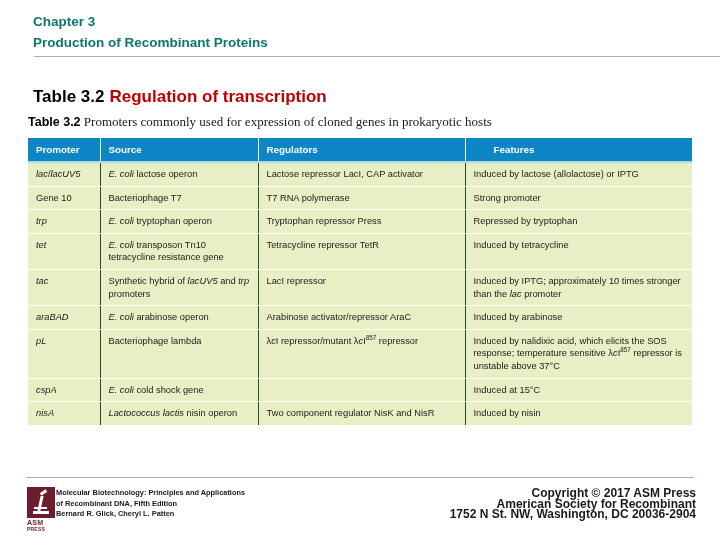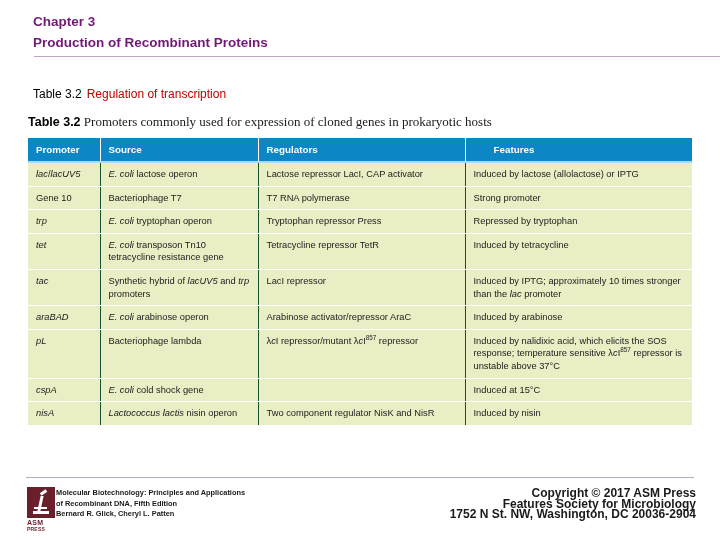--- a/index.html
+++ b/index.html
@@ -18,39 +18,39 @@
   
   .slide-header {
     position: absolute;
     left: 0; top: 0;
     width: 720px;
   }
   .chapter-line {
     font-family: "Liberation Sans", sans-serif;
     font-weight: bold;
     font-size: 13.5px;
-    color: #701a75;
+    color: #0f766e;
     padding-left: 33px;
     line-height: 21px;
   }
   .chapter-line:first-child { padding-top: 11px; }
 
   .header-rule {
     position: absolute;
     left: 34px; top: 56px;
     width: 686px; height: 1px;
     background: #b9a7c4;
   }
 
   
   .slide-subtitle {
     position: absolute;
     left: 33px; top: 87px;
-    font-size: 12px;
-    font-weight: normal;
+    font-size: 17px;
+    font-weight: bold;
     color: #000000;
     white-space: nowrap;
   }
   .slide-subtitle .accent {
     color: #c00000;
     margin-left: 5px;
   }
 
   
   .table-caption {
@@ -301,16 +301,16 @@
   </div>
 
   <div class="footer-left">
     <div>Molecular Biotechnology: Principles and Applications</div>
     <div>of Recombinant DNA, Fifth Edition</div>
     <div>Bernard R. Glick, Cheryl L. Patten</div>
   </div>
 
   <div class="footer-right">
     <div>Copyright © 2017 ASM Press</div>
-    <div>Features Society for Microbiology</div>
+    <div>American Society for Recombinant</div>
     <div>1752 N St. NW, Washington, DC 20036-2904</div>
   </div>
 </div>
 
 </body></html>

